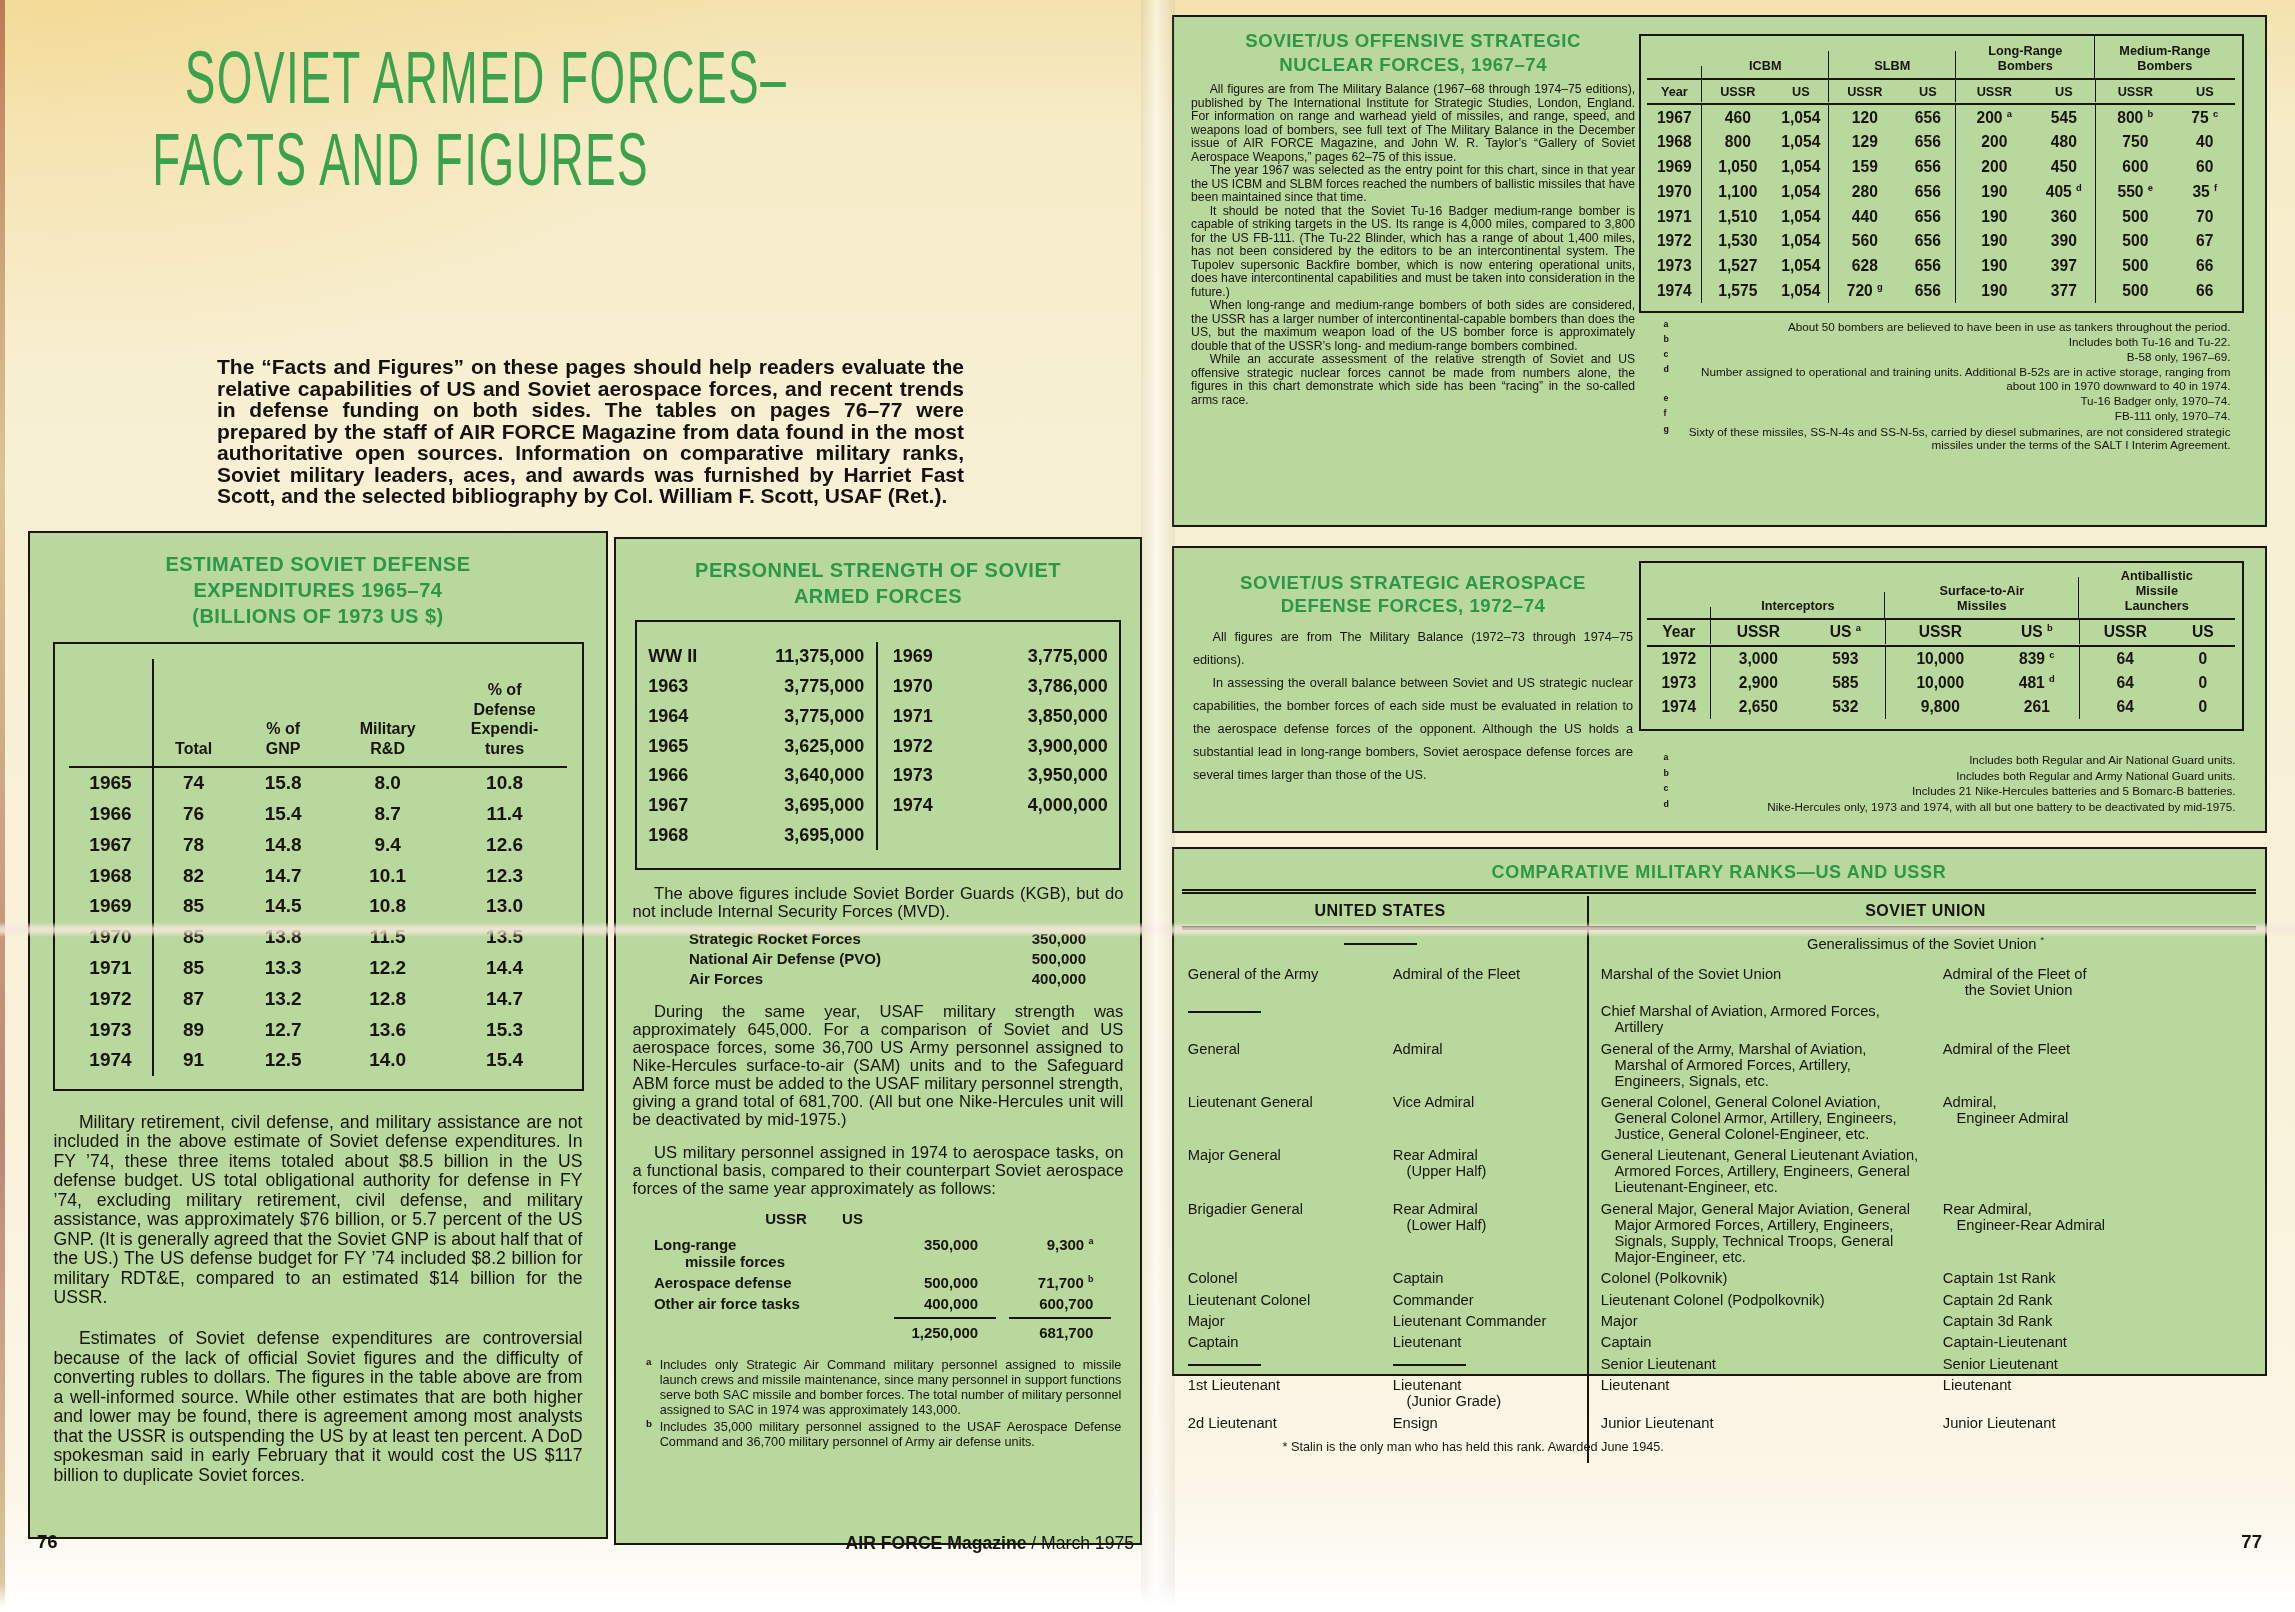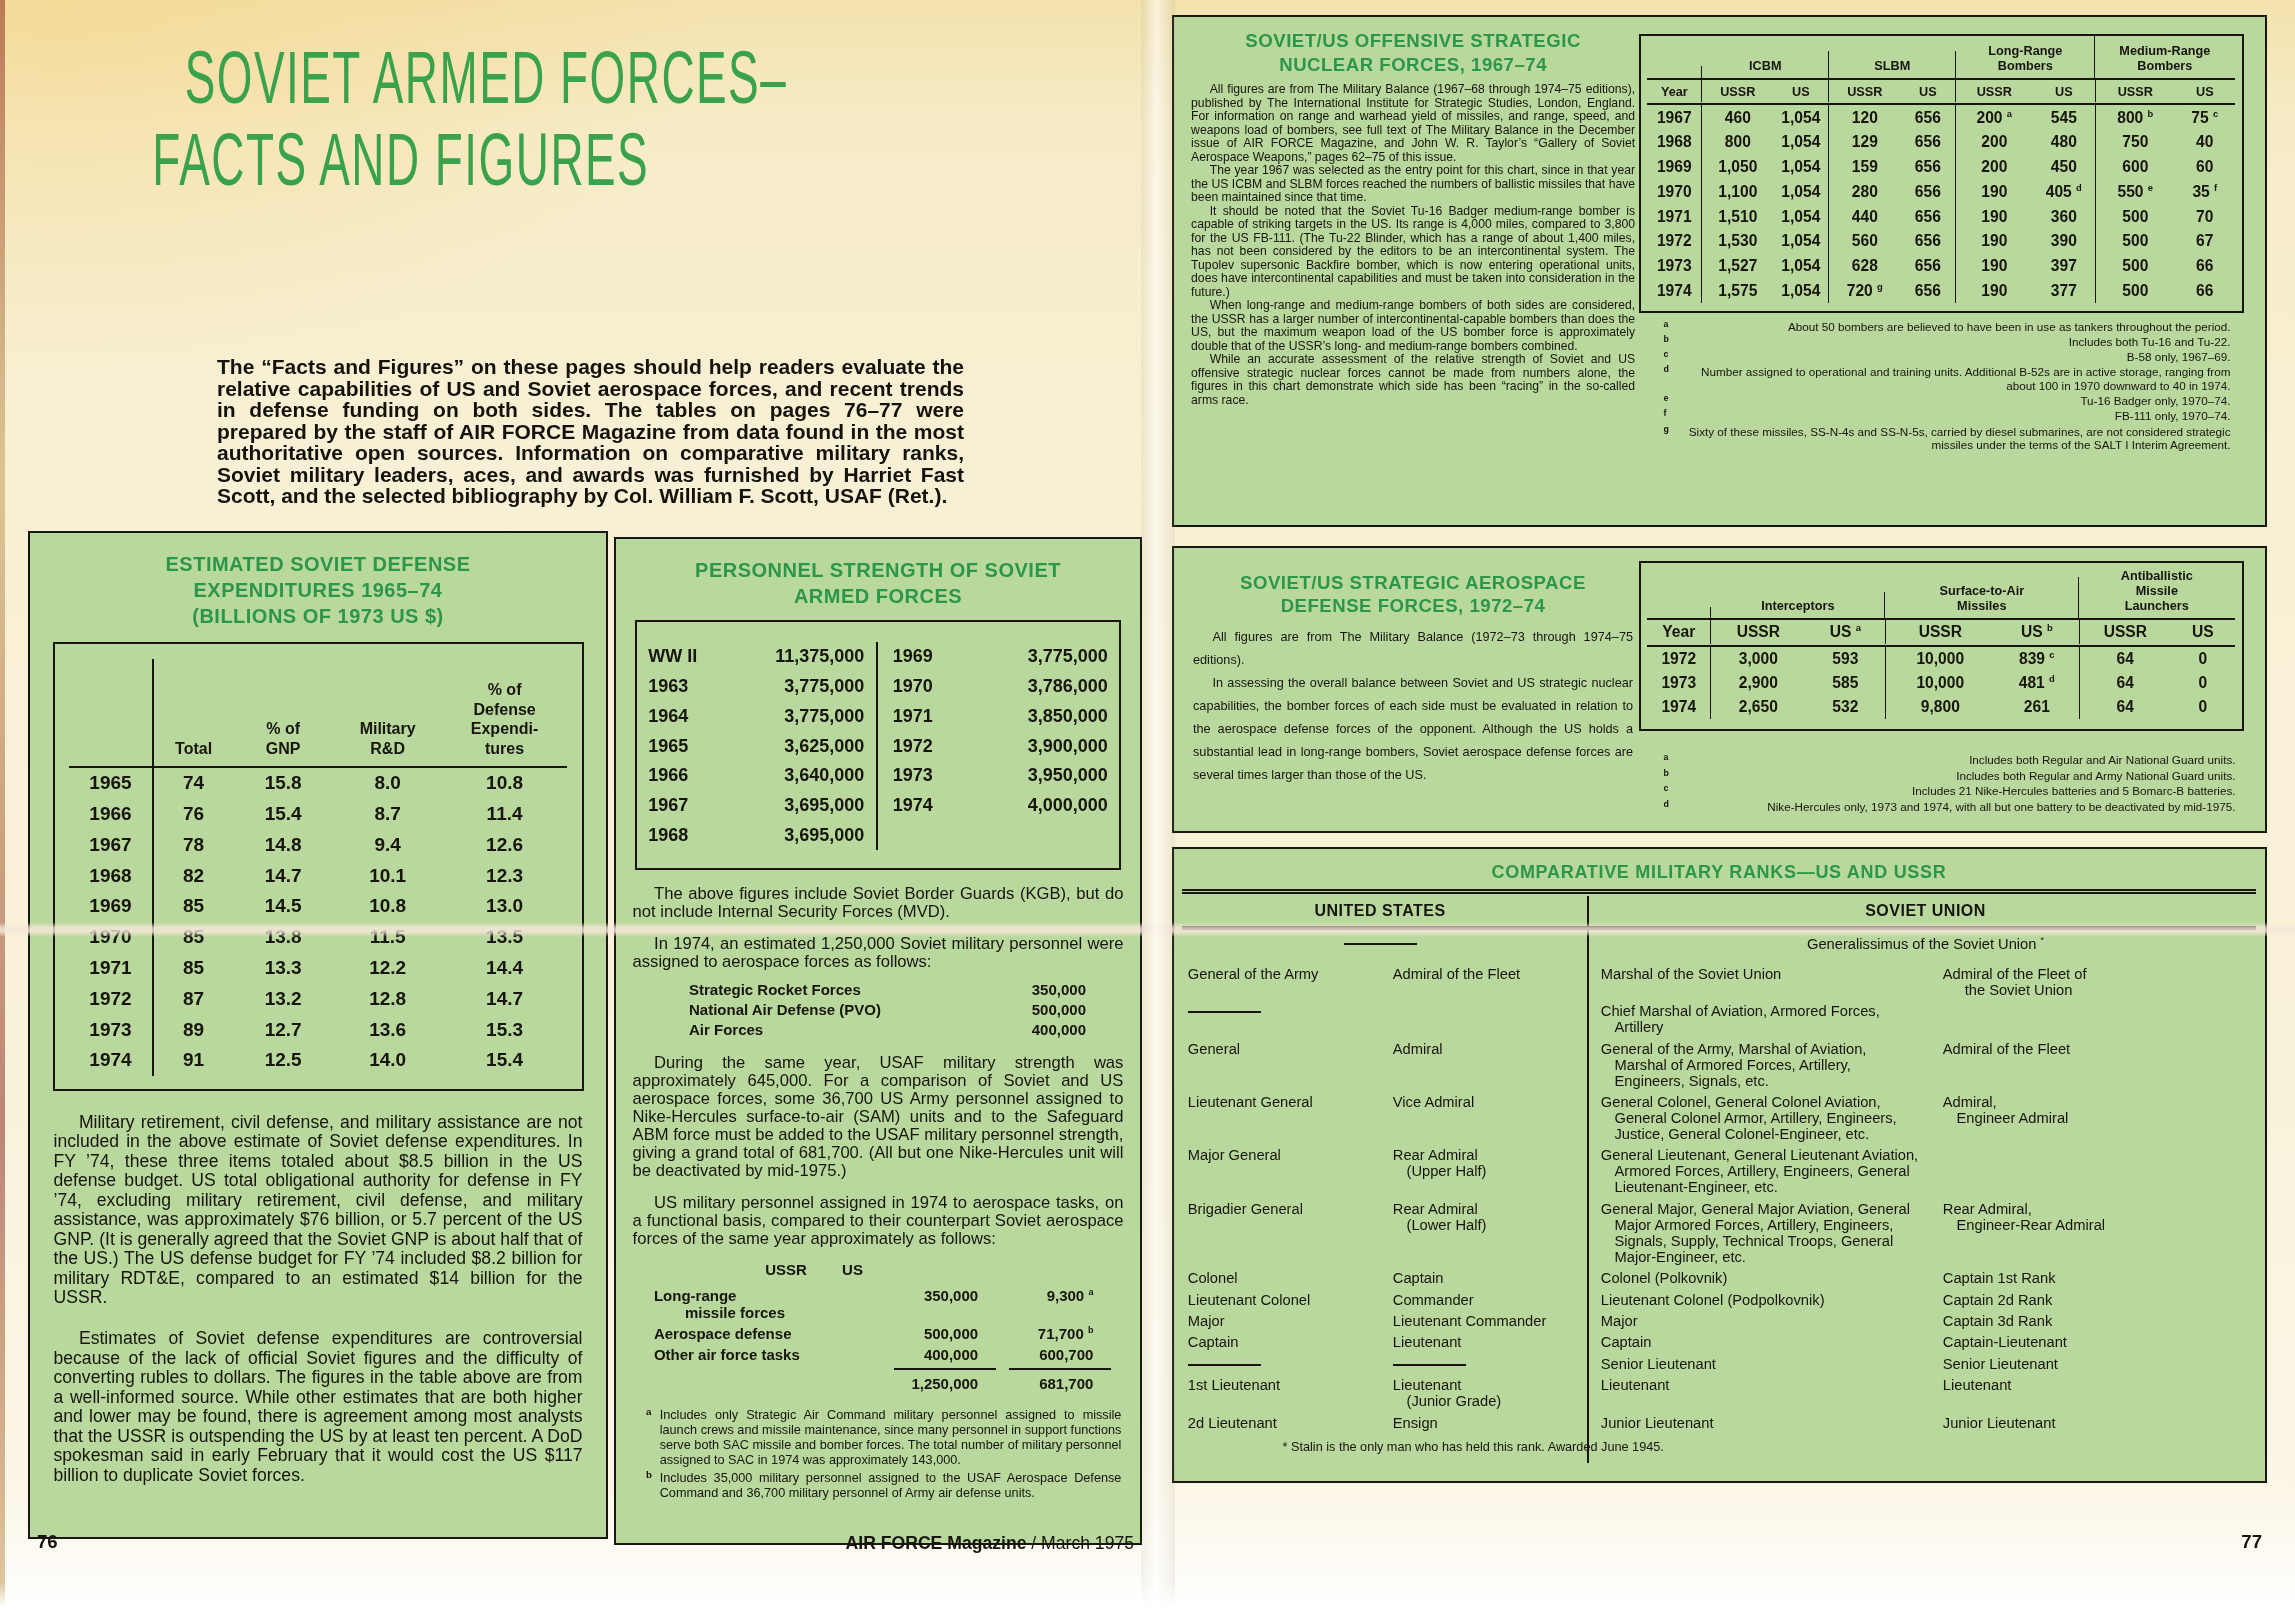--- a/index.html
+++ b/index.html
@@ -73,21 +73,21 @@
   .func-total .cell{font-size:15px;font-weight:600;text-align:right;padding-right:17.6px;}
   .func-total .c1,.func-total .c2{border-top:2px solid var(--ink);padding-top:4.9px;margin-left:13.7px;}
   .notes{margin:16.6px 18.6px 0 30px;}
   .notes .trow{display:flex;margin-bottom:2.4px;}
   .notes .c0{flex:0 0 13.7px;font-size:9.8px;font-weight:700;transform:translateY(-2px);}
   .notes .c1{flex:1;font-size:12.7px;line-height:15px;text-align:justify;font-weight:500;}
 
   
   .nuc-box{left:23.5px;top:14.7px;width:1095px;height:512px;}
   .def-box{left:23.5px;top:546px;width:1095px;height:287px;}
-  .ranks-box{left:23.5px;top:847px;width:1095px;height:636px;}
+  .ranks-box{left:23.5px;top:847px;width:1095px;height:529px;}
 
   .side-title{color:var(--green);font-weight:700;font-size:18.6px;line-height:23.5px;text-align:center;letter-spacing:0.5px;}
   .nuc-left{position:absolute;left:17.6px;top:12.7px;width:444px;}
   .nuc-left p{font-size:12.2px;line-height:13.5px;text-align:justify;text-indent:18.6px;font-weight:500;}
   .nuc-left .p1{margin-top:6.8px;}
   .nuc-rect{position:absolute;left:465px;top:17.6px;width:605px;border:2px solid var(--ink);padding:0 6.8px 7.8px;background:transparent;}
   .nuc-ghead{display:grid;grid-template-columns:55px 127px 127px 139px 139px;align-items:end;}
   .nuc-ghead .gh{text-align:center;font-size:12.7px;line-height:14.7px;font-weight:700;padding:7.8px 0 4.9px;border-right:1.5px solid var(--ink);}
   .nuc-ghead .gh:last-child{border-right:0;}
   .nuc-grid .trow{display:grid;grid-template-columns:55px 71px 56px 71px 56px 76px 64px 78px 61px;}
@@ -307,21 +307,20 @@
               <div class="cell c1">3,950,000</div>
             </div>
             <div class="trow">
               <div class="cell c0">1974</div>
               <div class="cell c1">4,000,000</div>
             </div>
           </div>
       </div>
     </div>
     <p class="box-para">The above figures include Soviet Border Guards (KGB), but do not include Internal Security Forces (MVD).</p>
-    <p class="box-para">In 1974, an estimated 1,250,000 Soviet military personnel were assigned to aerospace forces as follows:</p>
     <div class="aero-list">
         <div class="trow">
           <div class="cell c0">Strategic Rocket Forces</div>
           <div class="cell c1">350,000</div>
         </div>
         <div class="trow">
           <div class="cell c0">National Air Defense (PVO)</div>
           <div class="cell c1">500,000</div>
         </div>
         <div class="trow">

